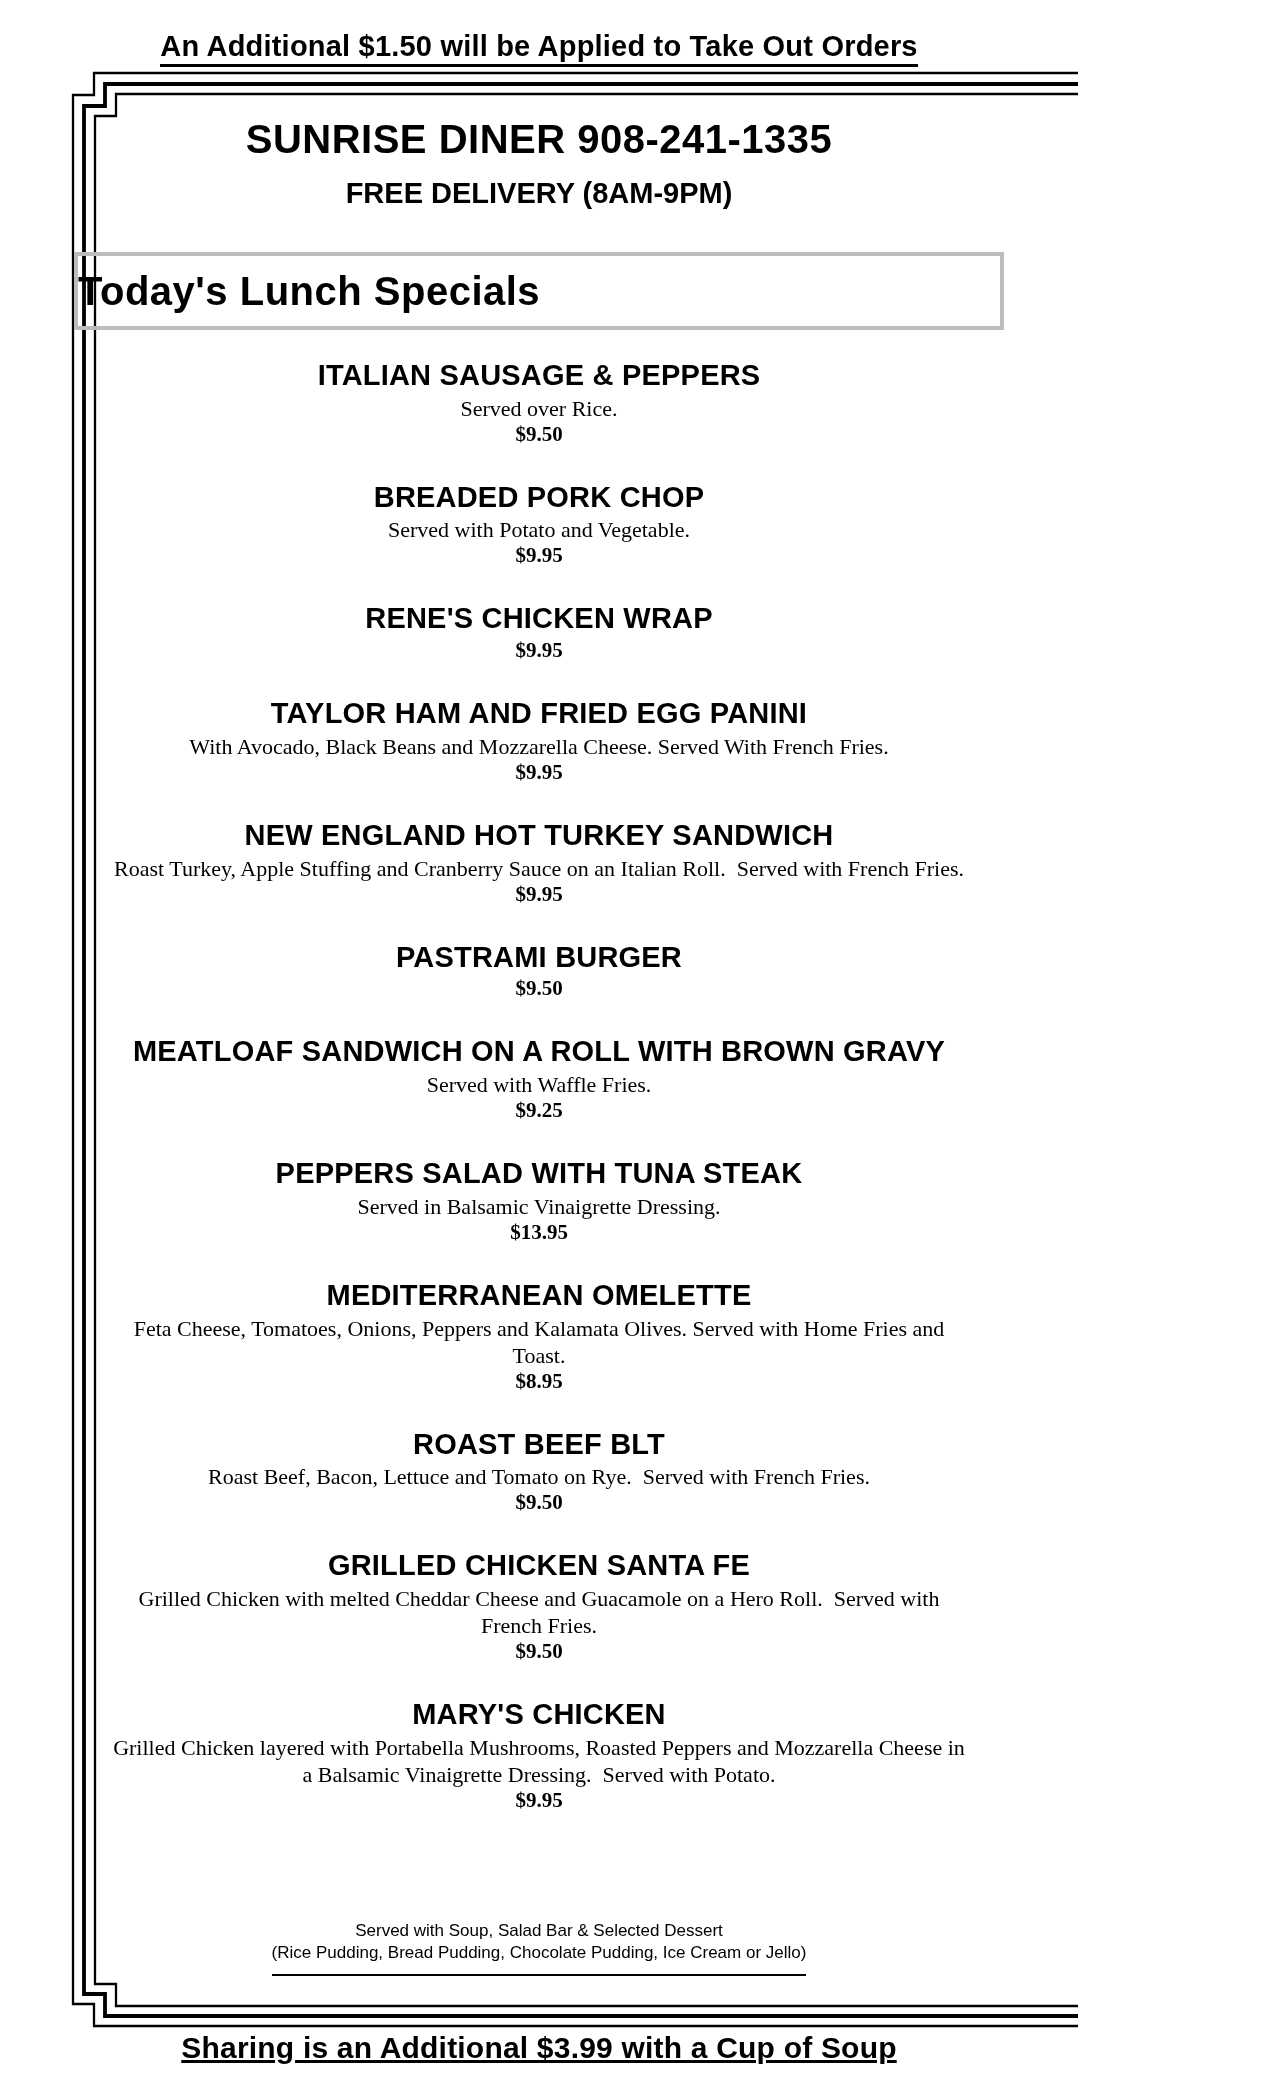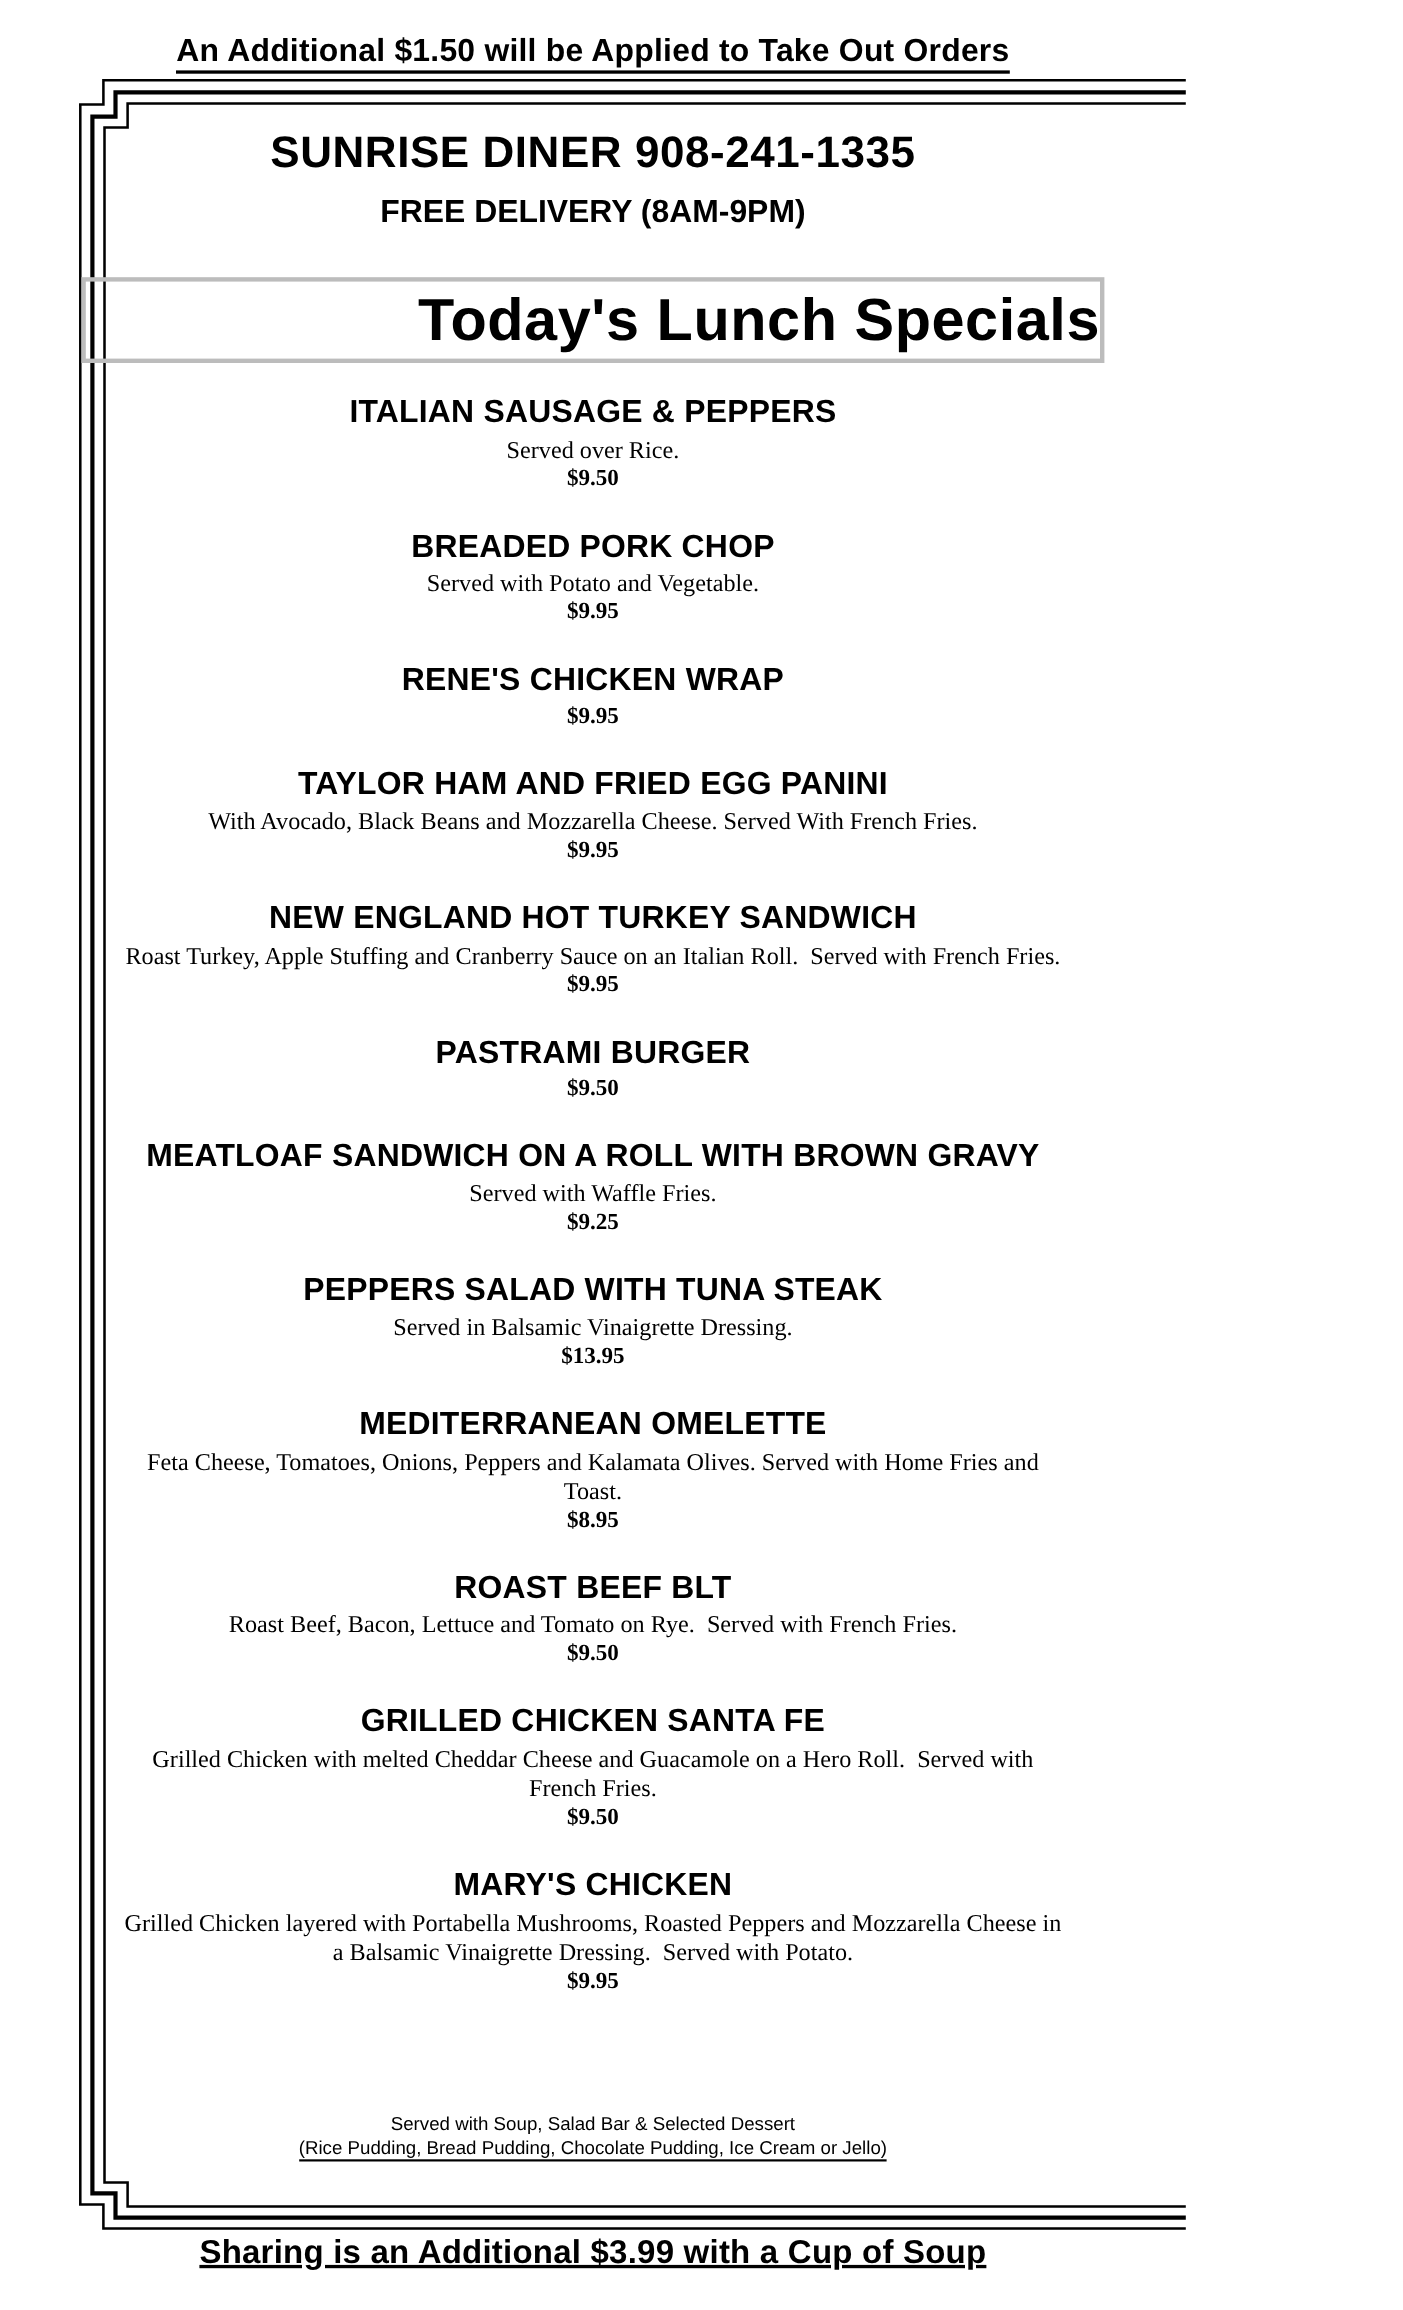--- a/index.html
+++ b/index.html
@@ -23,40 +23,40 @@
   .delivery   { top:177px; font-size:29px; font-weight:bold; }
 
   .specials-box {
     position:absolute;
     top:252px;
     left:calc(50% - 465px);
     width:922px;
     border:4px solid var(--box-border, #bcbcbc);
     height:70px;
     line-height:70px;
-    text-align:right;
-    font-size:54px;
+    text-align:left;
+    font-size:40px;
     font-weight:bold;
     letter-spacing:0.5px;
   }
 
   .items {
     position:absolute;
     top:360px;
     left:calc(50% - 431px);
     width:862px;
     text-align:center;
   }
   .menu-item { margin-bottom:36px; }
   .item-name  { font-size:29px; font-weight:bold; line-height:1.06; margin-bottom:4px; letter-spacing:0.2px; }
   .item-desc  { font-family:"Liberation Serif", serif; font-size:22px; line-height:27px; white-space:pre-wrap; }
   .item-price { font-family:"Liberation Serif", serif; font-size:21px; font-weight:bold; line-height:24px; margin-top:0; }
 
   .footer-note { top:1920px; font-size:17px; font-weight:normal; line-height:22px; }
-  .footer-note .u2 { border-bottom:2px solid var(--ink, #000); padding-bottom:1px; }
+  .footer-note .u2 { border-bottom:2px solid var(--ink, #000); padding-bottom:12px; }
 
   .sharing { top:2031px; font-size:30px; font-weight:bold; letter-spacing:0.2px;text-decoration:underline; }
 </style>
 </head>
 <body>
 
 <div class="page" style="--ink: #000000; --page-bg: #ffffff; --box-border: #bcbcbc;">
 
   <svg class="frame" width="1275" height="2100" viewBox="0 0 1275 2100" aria-hidden="true">
     <path d="M 94 73 H 1180 V 95 H 1201 V 2004 H 1180 V 2026 H 94 V 2004 H 73 V 95 H 94 Z" fill="none" stroke="#000000" stroke-width="2.3"></path>

